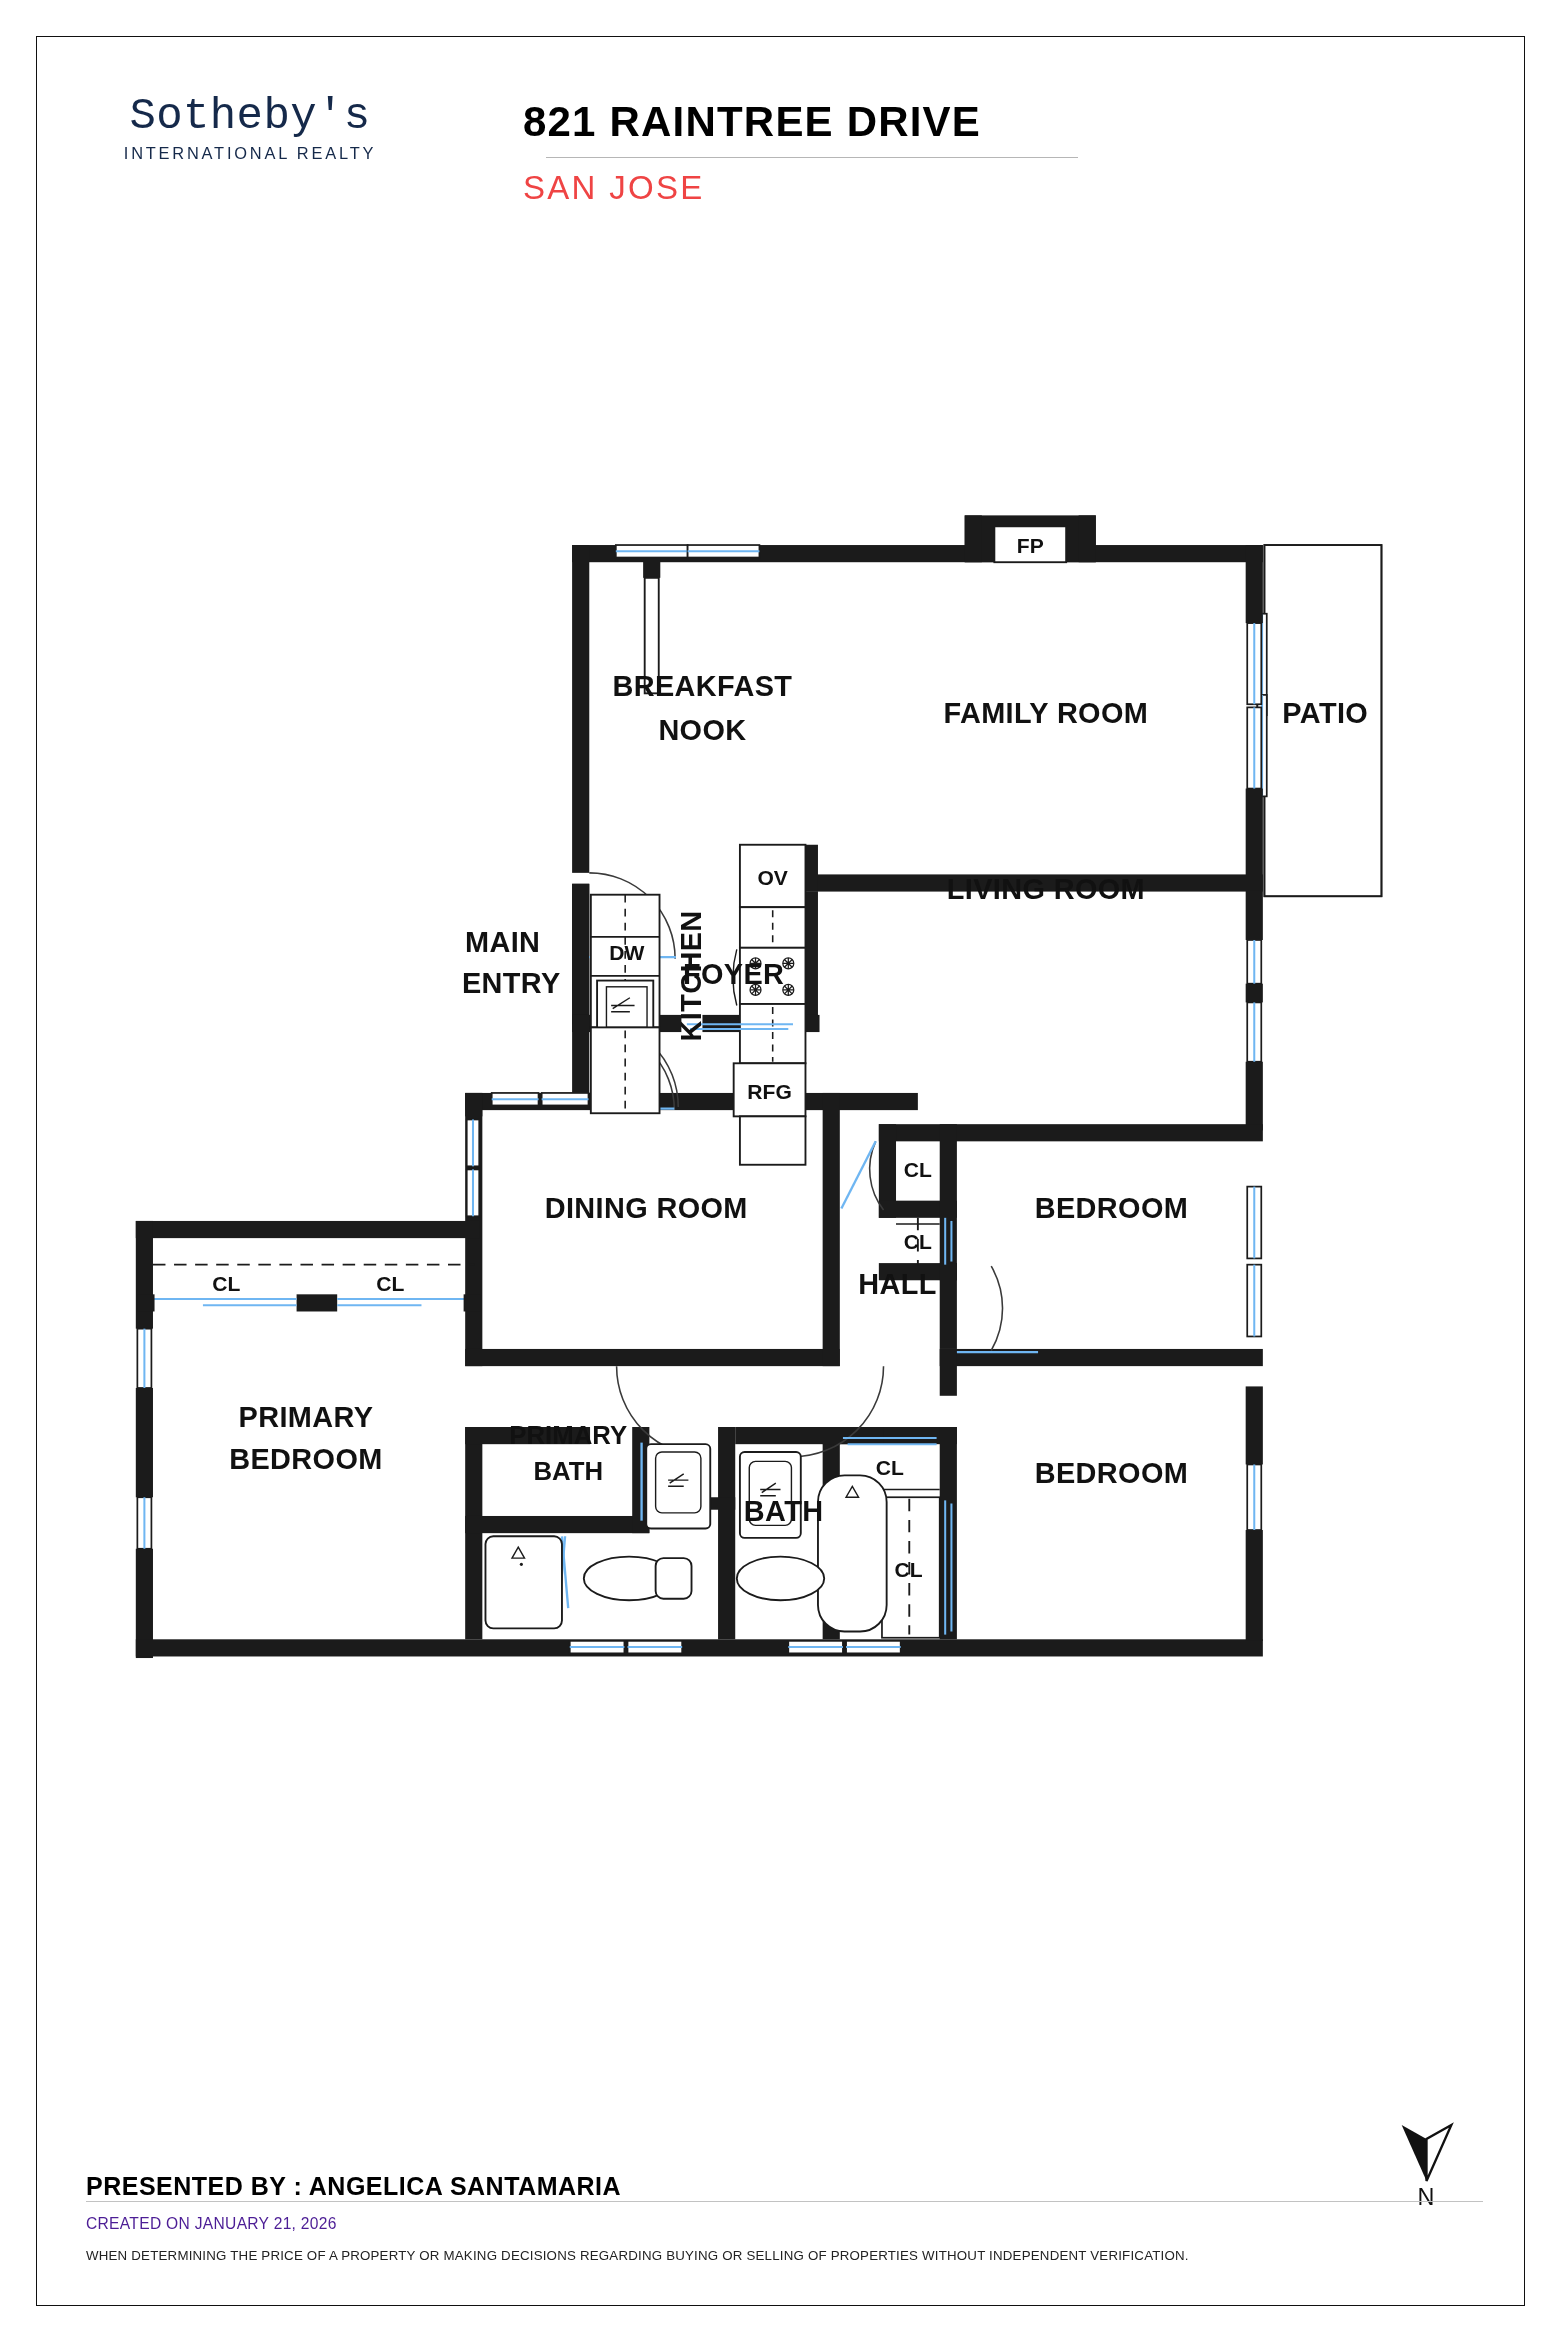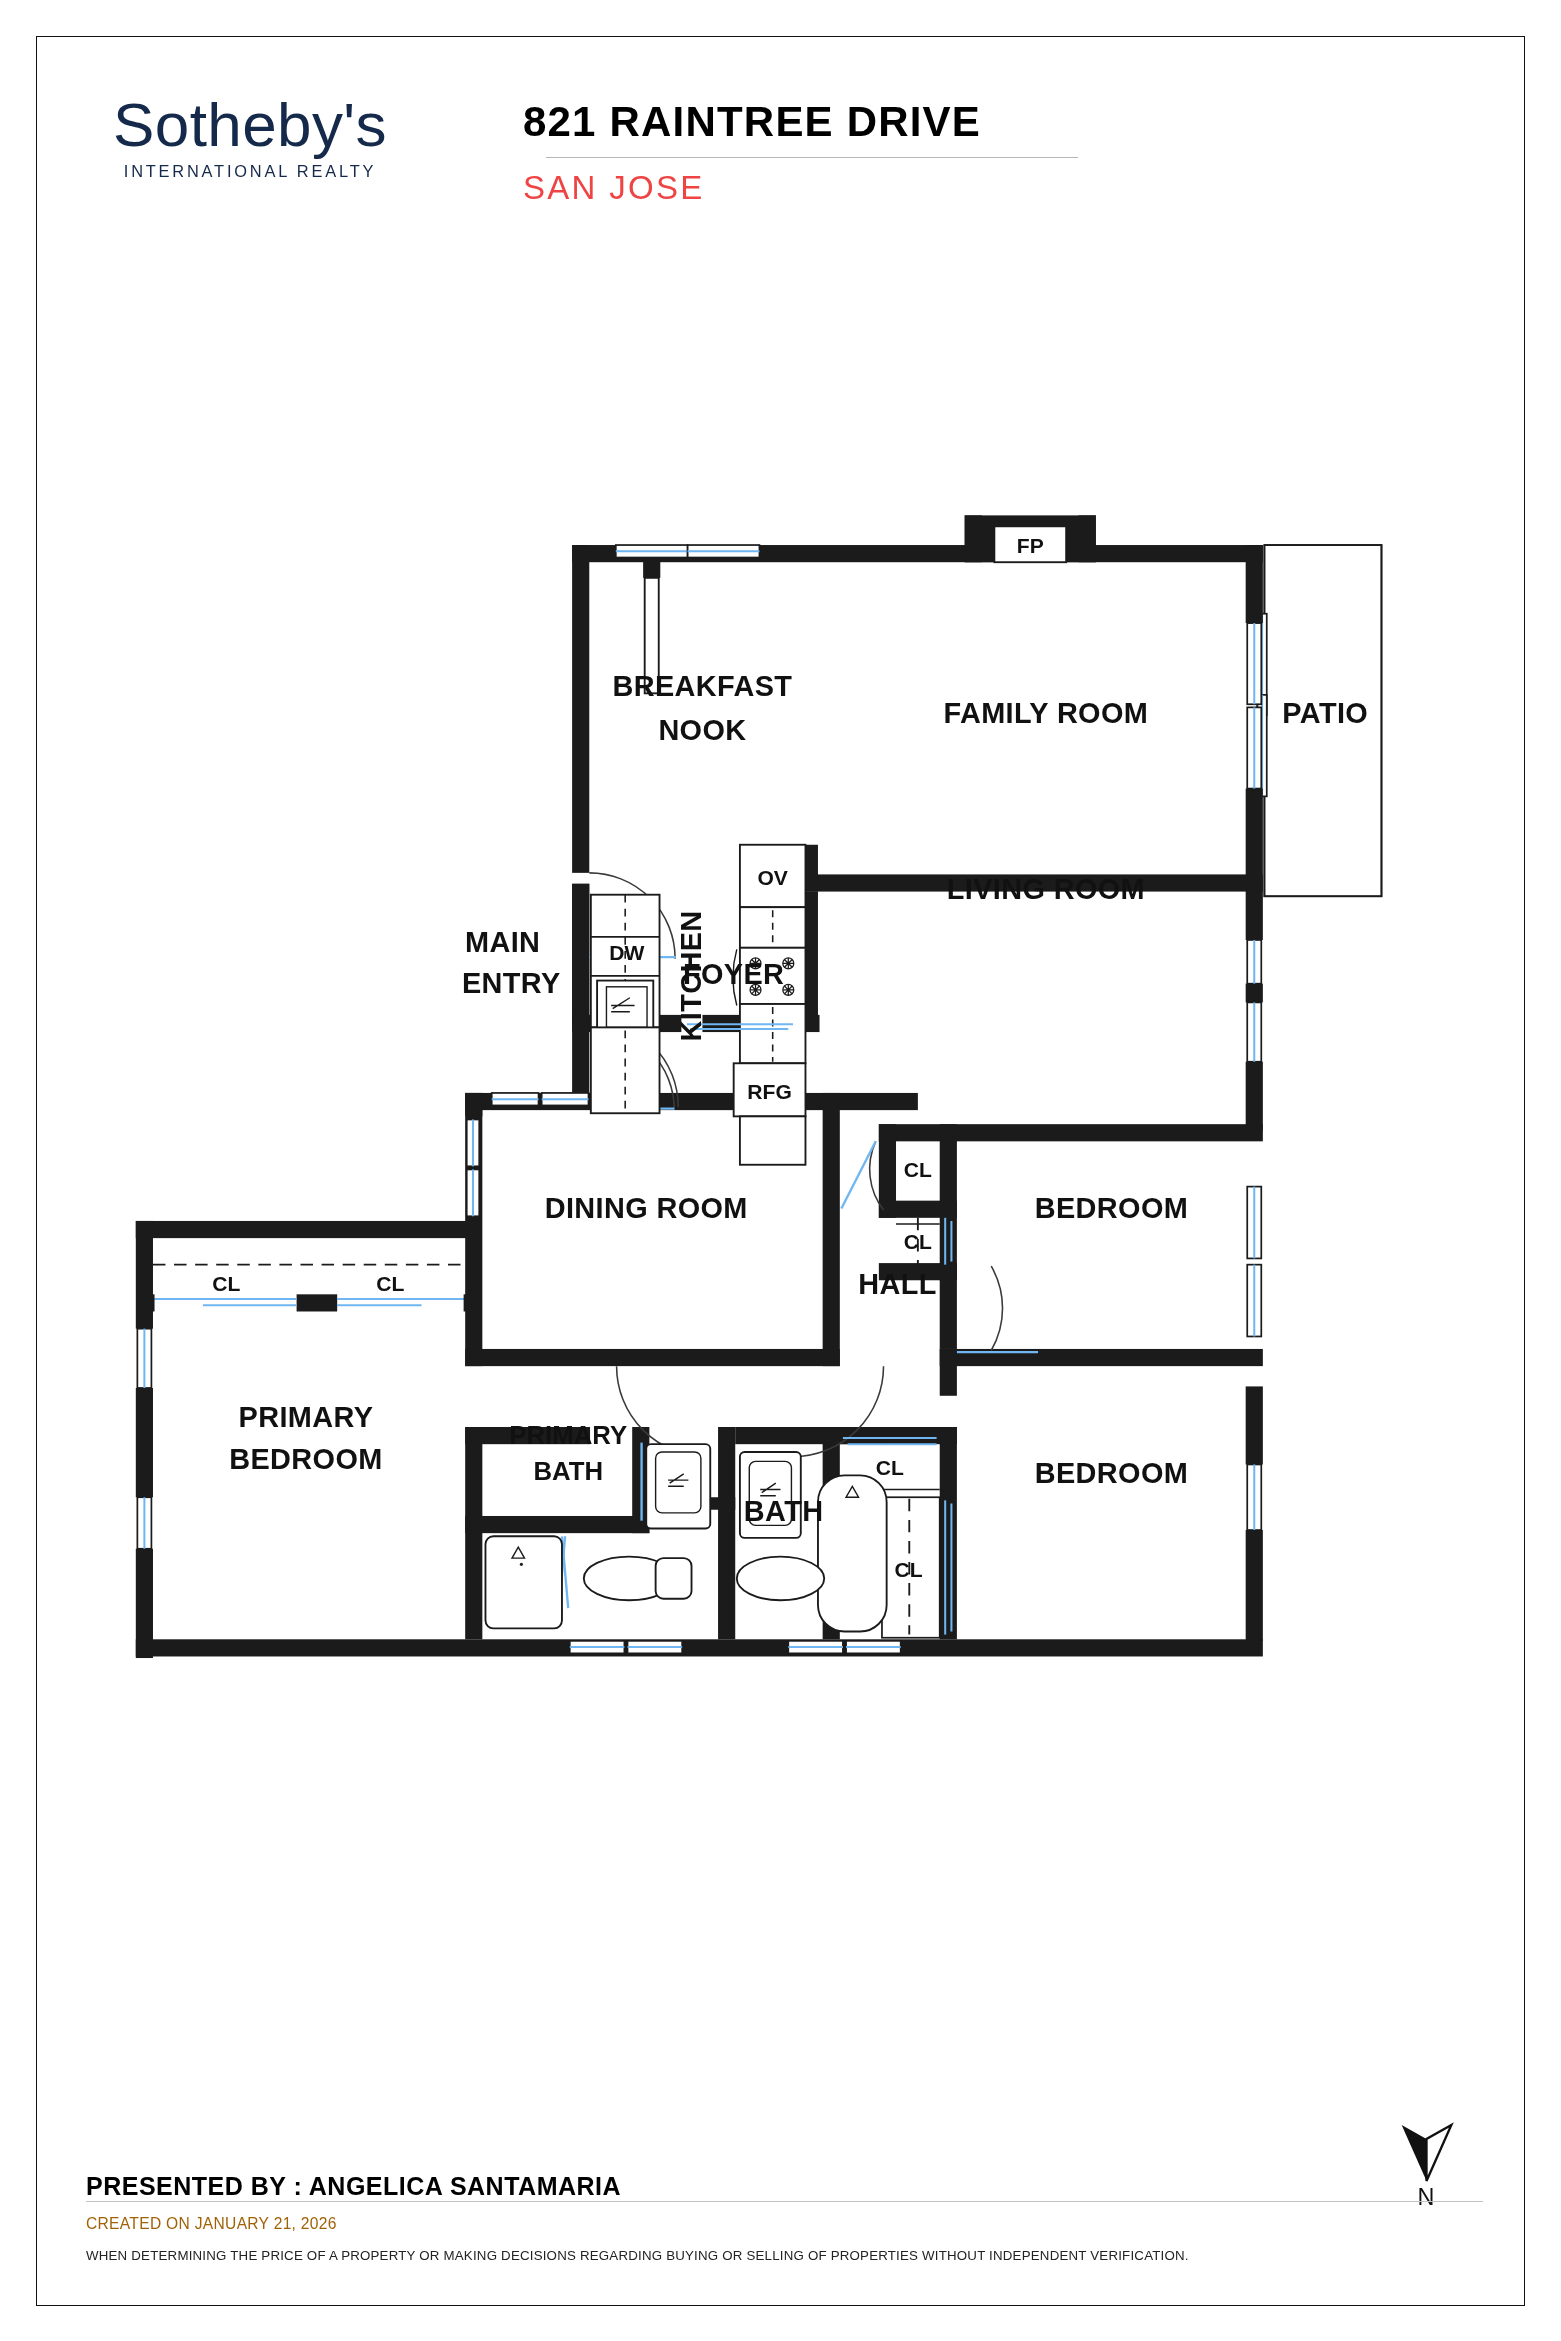--- a/index.html
+++ b/index.html
@@ -12,22 +12,22 @@
   }
   .page-border{
     position:absolute;left:36px;top:36px;right:36px;bottom:36px;
     border:1.6px solid #111;
     box-sizing:border-box;
   }
   
   .header{position:absolute;left:86px;top:94px;width:1397px;height:141px;}
   .brand{position:absolute;left:0;top:0;width:328px;text-align:center;}
   .brand-name{
-    font-family:Liberation Sans, sans-serif;
-    font-size:62px;font-weight:400;color:#15294a;
+    font-family:Liberation Mono, monospace;
+    font-size:44px;font-weight:400;color:#15294a;
     letter-spacing:0.4px;line-height:1;
   }
   .brand-sub{
     margin-top:6px;font-size:16.4px;letter-spacing:2.8px;
     color:#15294a;font-weight:400;
   }
   .title-block{position:absolute;left:437px;top:6.2px;width:578px;text-align:left;}
   .title-main{
     font-size:42px;font-weight:700;letter-spacing:1.2px;color:#000;
     line-height:1.05;
@@ -57,21 +57,21 @@
   .md{font-size:33px;}
   .sm{font-size:27px;}
 
   
   .footer{position:absolute;left:86px;bottom:75px;width:1397px;}
   .presented{
     font-size:25px;font-weight:700;letter-spacing:0.5px;color:#000;
     margin-bottom:0;
   }
   .foot-rule{height:1.6px;background:#c2c2c2;margin-bottom:12.5px;}
-  .created{font-size:15.6px;letter-spacing:0.3px;color:#a16207;margin-bottom:11px;}
+  .created{font-size:15.6px;letter-spacing:0.3px;color:#4c1d95;margin-bottom:11px;}
   .disc{font-size:13.3px;letter-spacing:0.2px;color:#222;line-height:1.75;}
   .compass{
     position:absolute;right:92px;bottom:131px;
     width:86px;text-align:center;
   }
   .compass-label{font-size:23.4px;color:#111;margin-top:-4.7px;}
 </style>
 </head>
 <body>
 

